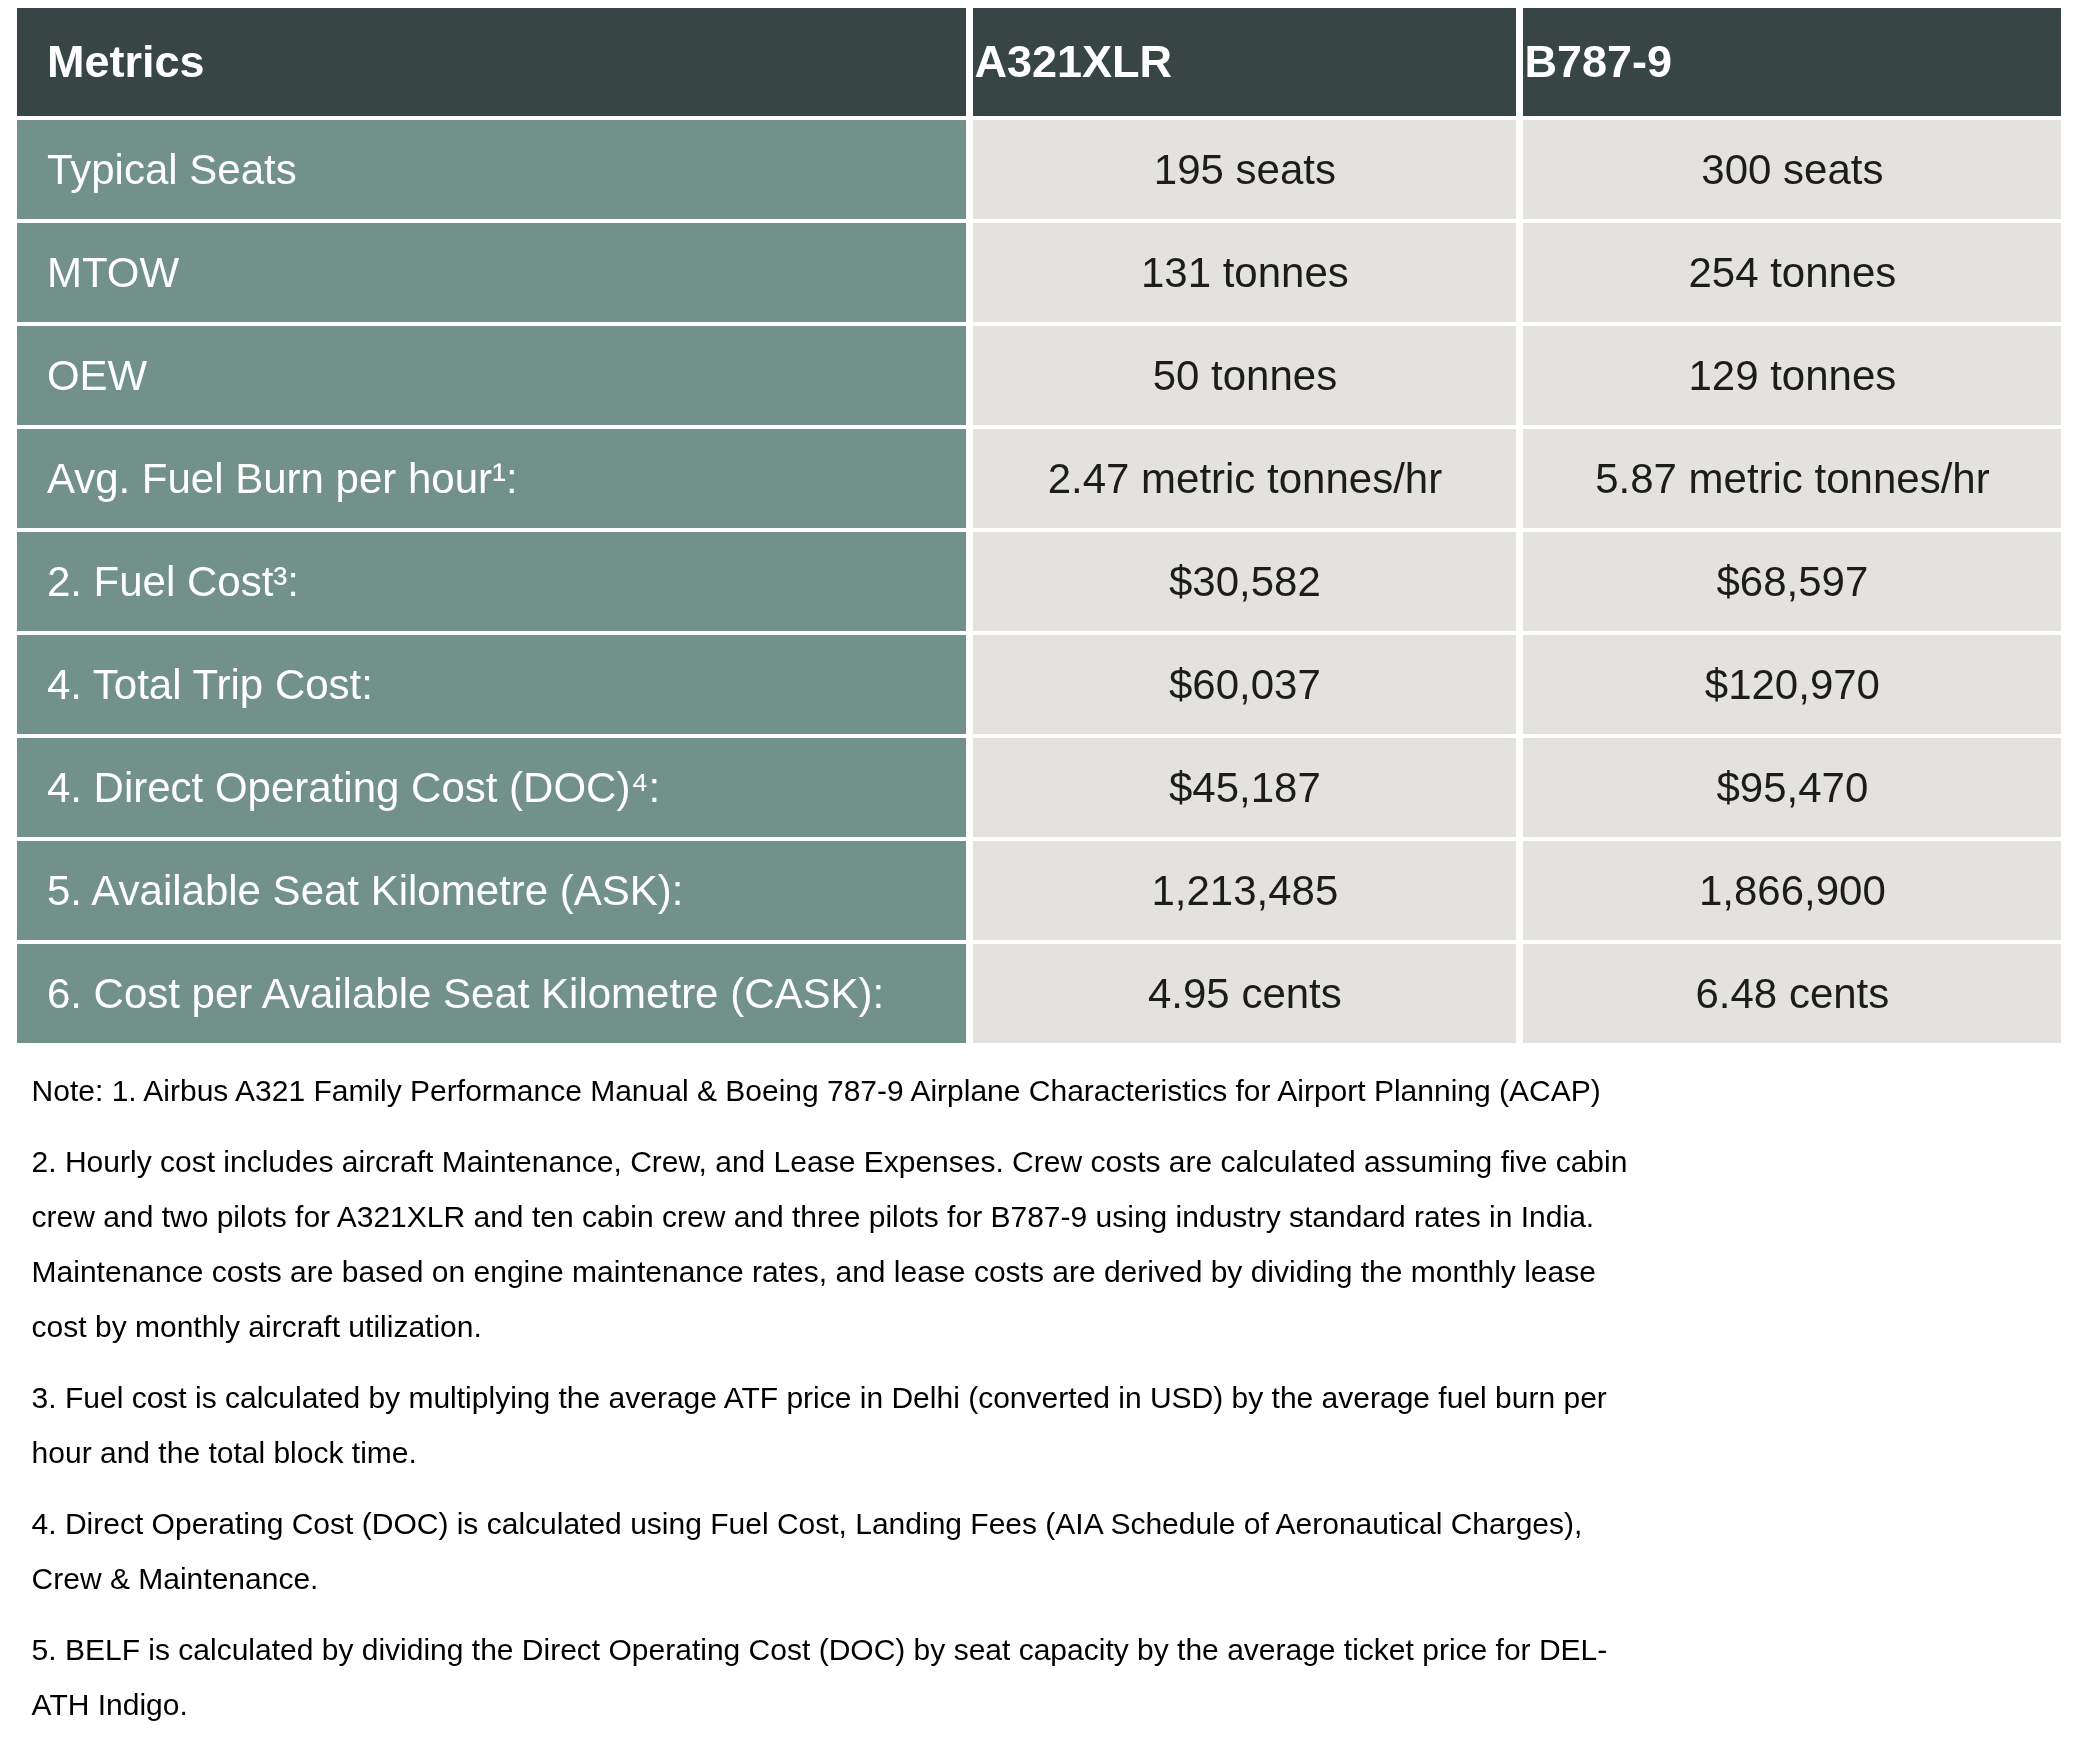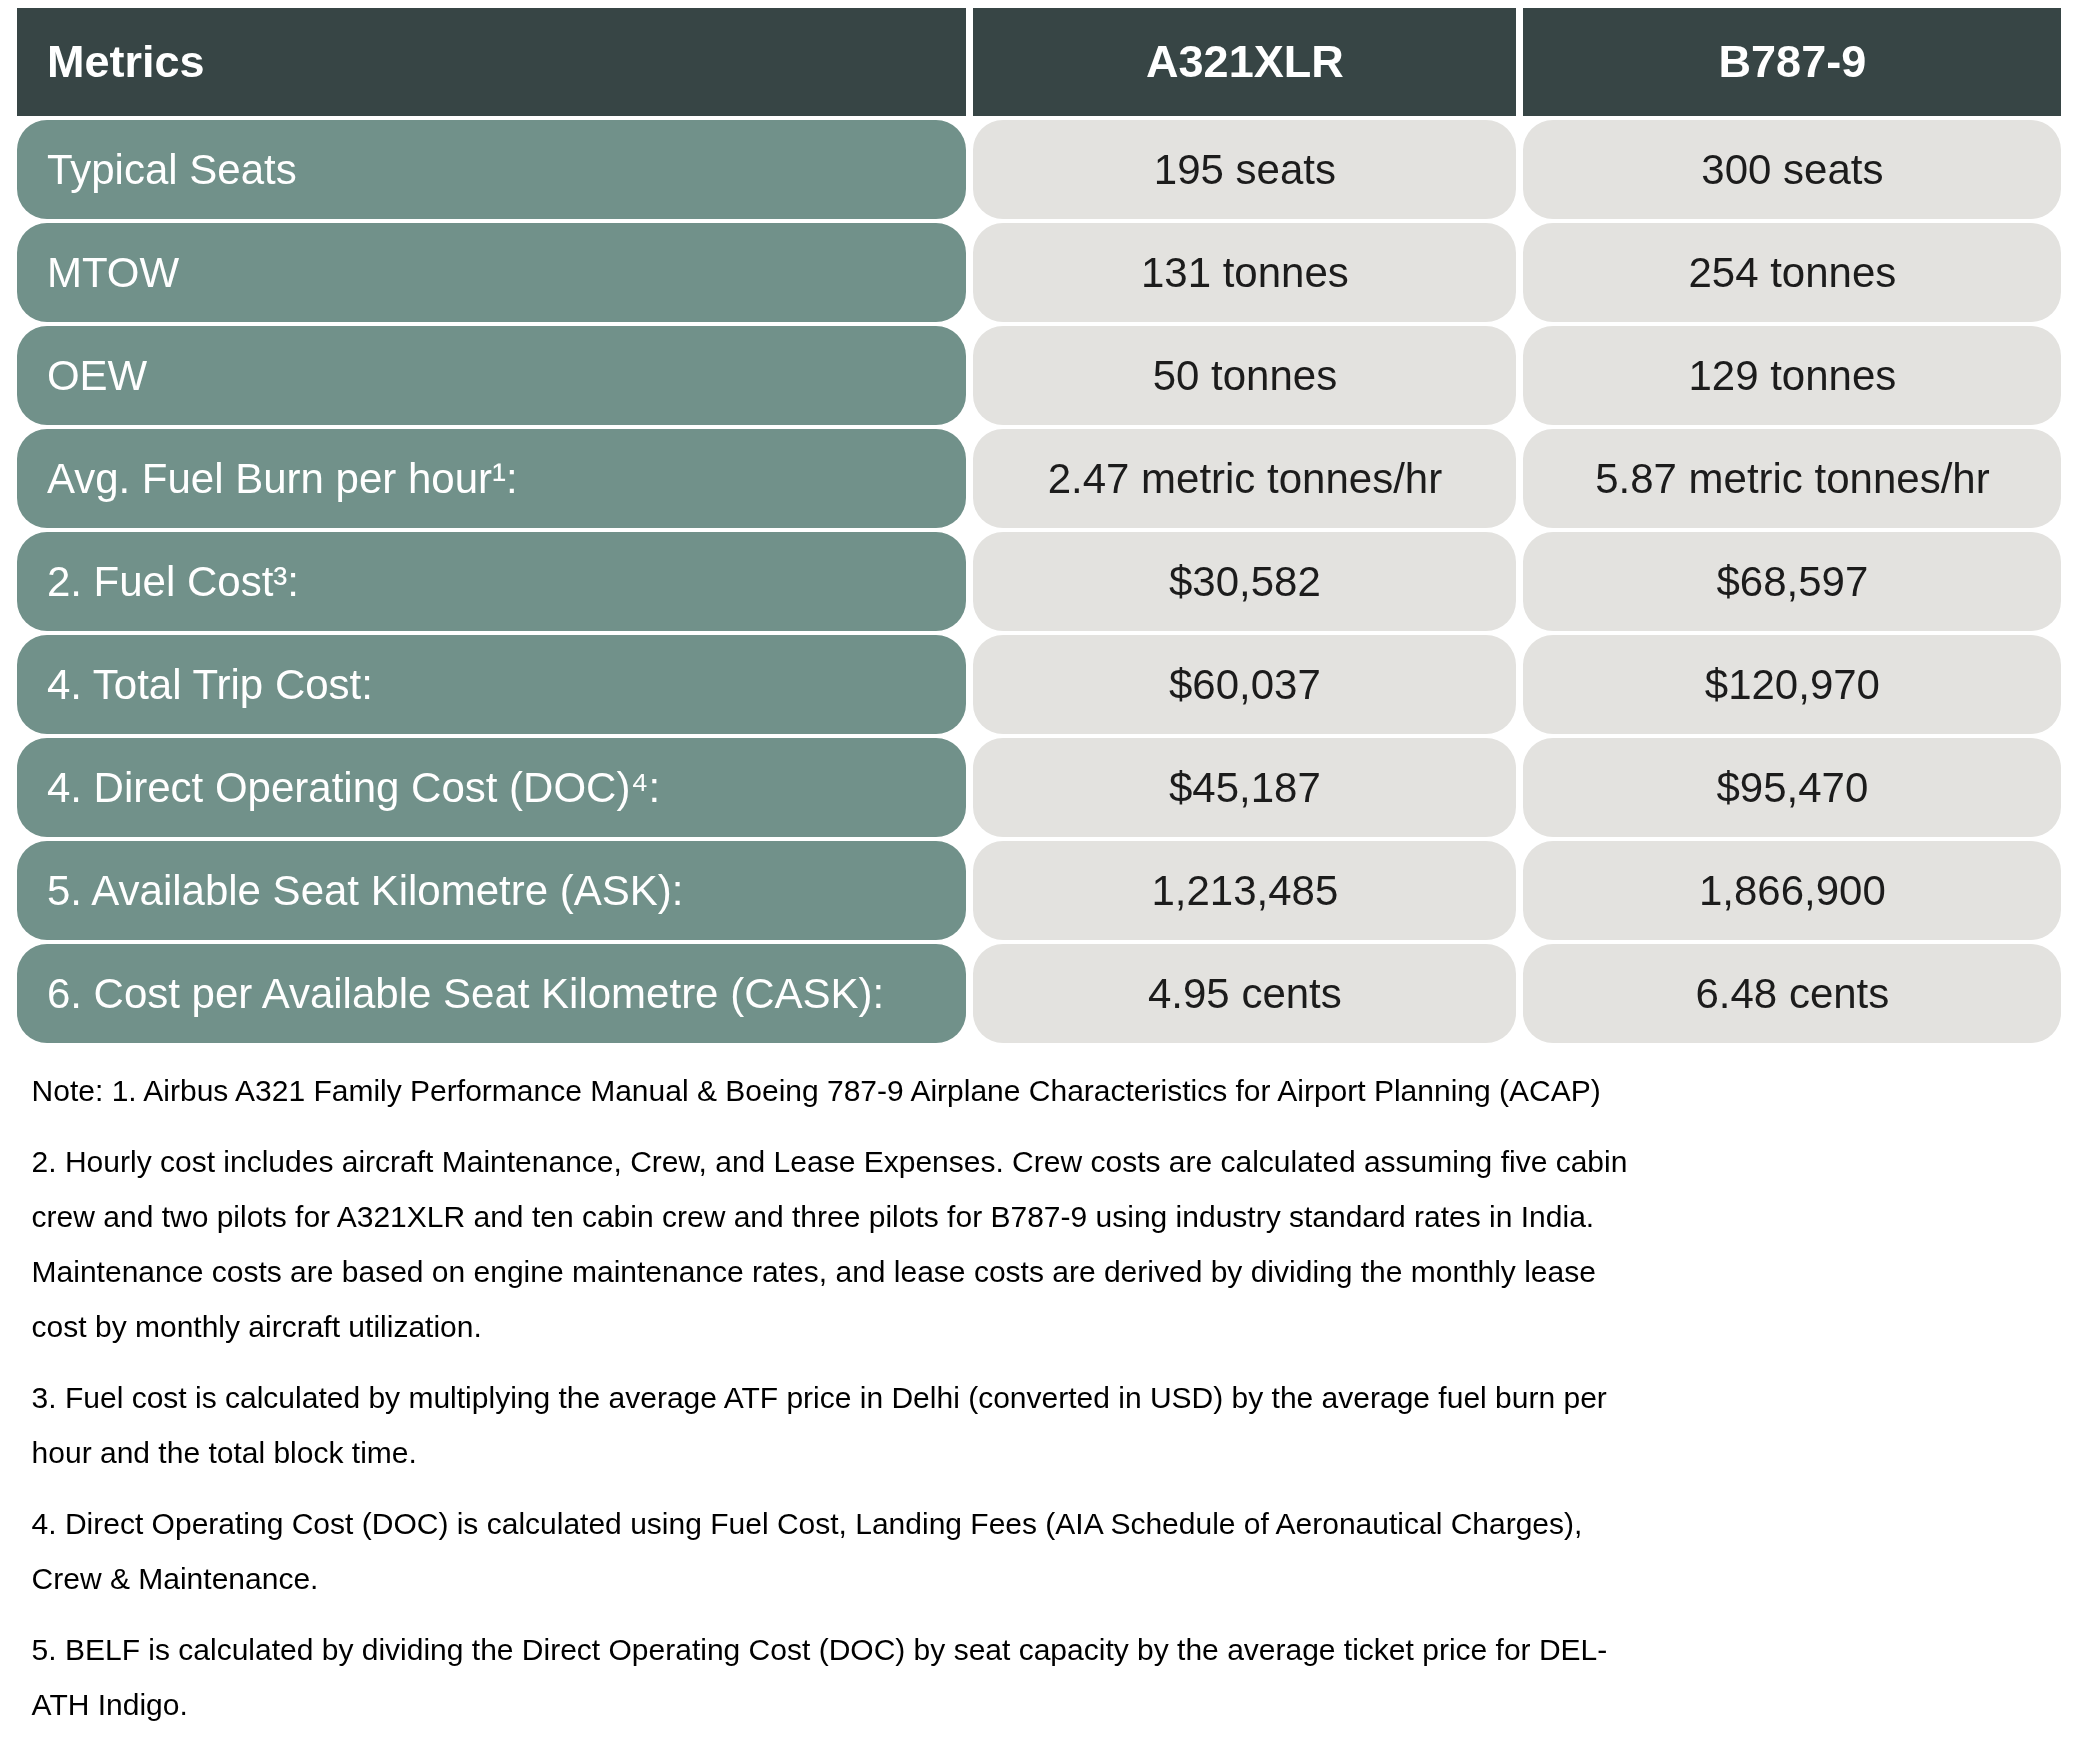--- a/index.html
+++ b/index.html
@@ -35,27 +35,26 @@
     height: 106px;
     font-size: 45px;
     font-weight: 700;
     vertical-align: middle;
   }
   .cmp-table th.metrics-h {
     text-align: left;
     padding-left: 29.5px;
   }
   .cmp-table th.plane-h {
-    text-align: center;
+    text-align: left;
   }
   .cmp-table td {
     height: 97px;
     vertical-align: middle;
     font-size: 42px;
-    border-radius: 30px;
   }
   .cmp-table td.metric {
     background: #71918a;
     color: #ffffff;
     text-align: left;
     padding-left: 29.5px;
     padding-right: 17.4px;
     line-height: 1.5;
   }
   .cmp-table td.val {

